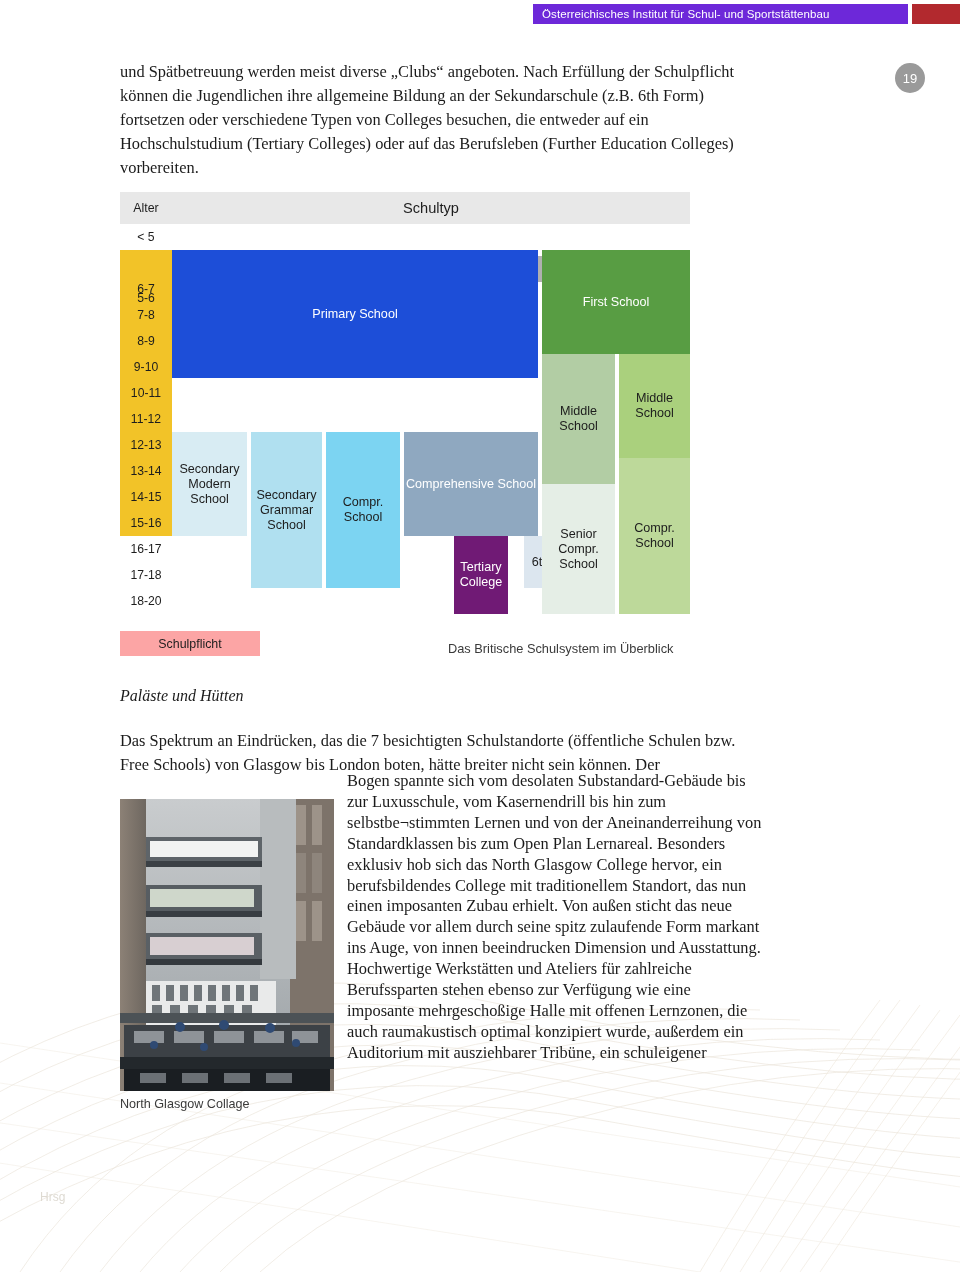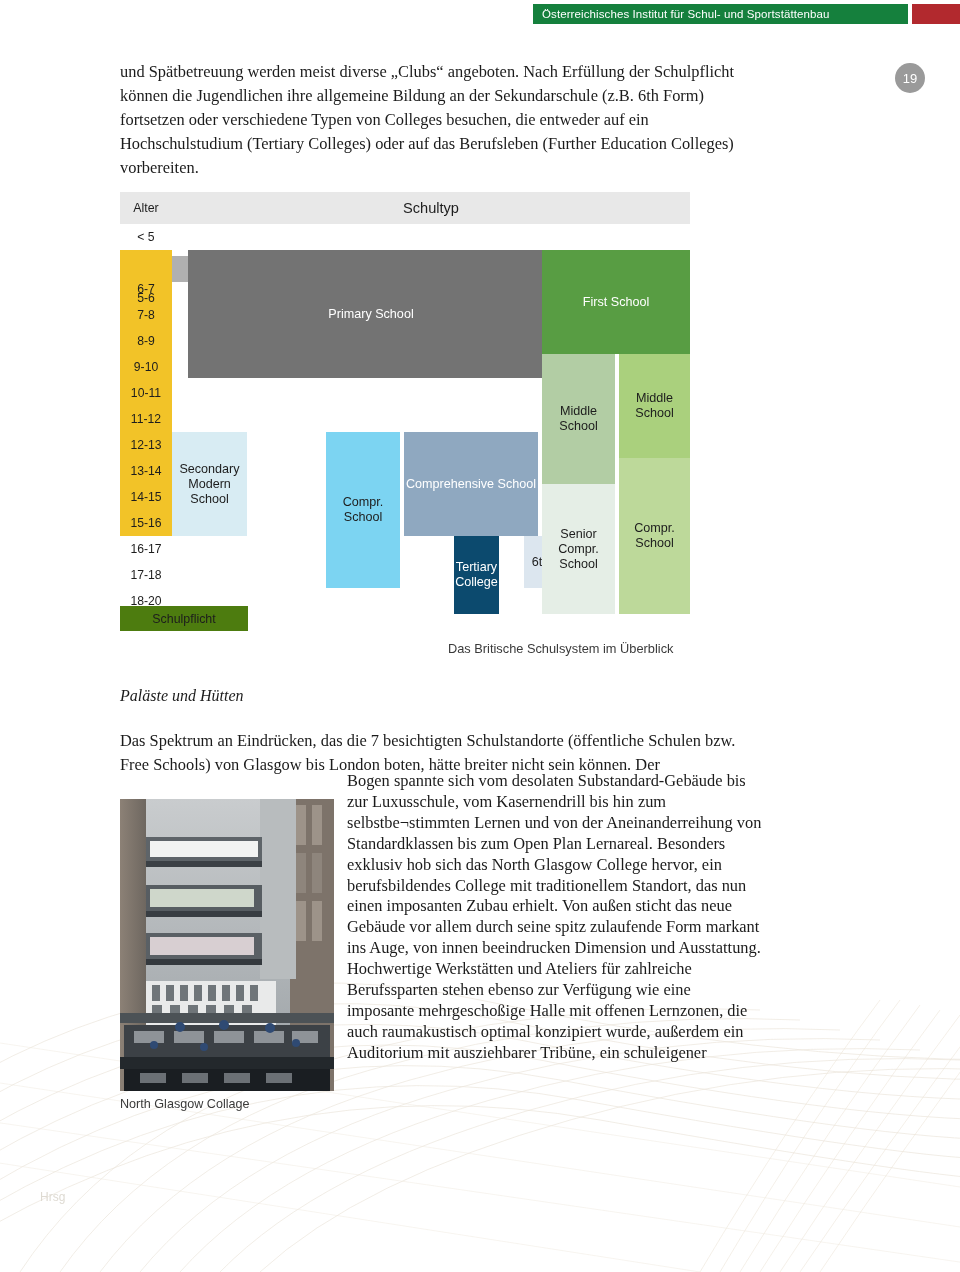--- a/index.html
+++ b/index.html
@@ -9,21 +9,21 @@
     background:#ffffff;
     font-family:"Liberation Serif", serif;
     overflow:hidden;
   }
   #watermark-top { position:absolute; left:0; top:0; width:960px; height:1272px; pointer-events:none; z-index:0; }
 
   
   #header-band { position:absolute; left:0; top:0; width:960px; height:26px; background:#ffffff; }
   #header-title-block {
     position:absolute; left:533px; top:4px; width:375px; height:20px;
-    background:#15803d; color:#ffffff;
+    background:#6d28d9; color:#ffffff;
     font-family:"Liberation Sans", sans-serif; font-size:11.5px;
     display:flex; align-items:center; padding-left:9px; letter-spacing:.1px;
   }
   #header-square-1 { position:absolute; left:912px; top:4px; width:48px; height:20px; background:#b2292e; }
 
   
   #page-badge {
     position:absolute; left:895px; top:63px; width:30px; height:30px; border-radius:50%;
     background:#9a9a9a; color:#ffffff;
     font-family:"Liberation Sans", sans-serif; font-size:13px;
@@ -94,22 +94,22 @@
   .blk {
     position:absolute;
     display:flex; align-items:center; justify-content:center;
     text-align:center;
     font-family:"Liberation Sans", sans-serif; font-size:12.6px;
     line-height:15px;
   }
 
   
   #legend-swatch {
-    position:absolute; left:120px; top:606px; width:128px; height:25px;
-    background:#4d7c0f;
+    position:absolute; left:120px; top:631px; width:140px; height:25px;
+    background:#fca5a5;
     display:flex; align-items:center; justify-content:center;
     font-family:"Liberation Sans", sans-serif; font-size:12.4px; color:#1d1d1d;
   }
   #chart-caption {
     position:absolute; left:448px; top:641px; width:330px;
     font-family:"Liberation Sans", sans-serif; font-size:12.8px; color:#3a3a3a;
   }
 
   #corner-mark {
     position:absolute; left:40px; top:1190px;
@@ -185,42 +185,45 @@
       <div class="age-cell" style="top: 260px;">14-15</div>
       <div class="age-cell" style="top: 286px;">15-16</div>
       <div class="age-cell" style="top: 312px;">16-17</div>
       <div class="age-cell" style="top: 338px;">17-18</div>
       <div class="age-cell" style="top: 364px;">18-20</div>
     </div>
   <div id="plot">
       <div class="blk" style="left: 0px; width: 518px; top: 0px; height: 26px; background: rgb(176, 176, 176); color: rgb(29, 29, 29); margin-top: 32px;">
         <span>Nursery</span>
       </div>
-      <div class="blk" style="left: 16px; width: 366px; top: 26px; height: 128px; background: #737373; color: rgb(255, 255, 255);">
+      <div class="blk" style="left: 0px; width: 366px; top: 26px; height: 128px; background: #1d4ed8; color: rgb(255, 255, 255);">
         <span>Primary School</span>
       </div>
       <div class="blk" style="left: 370px; width: 148px; top: 26px; height: 104px; background: rgb(88, 157, 67); color: rgb(255, 255, 255);">
         <span>First School</span>
       </div>
       <div class="blk" style="left: 370px; width: 73px; top: 130px; height: 130px; background: rgb(178, 205, 164); color: rgb(29, 29, 29);">
         <span>Middle School</span>
       </div>
       <div class="blk" style="left: 447px; width: 71px; top: 130px; height: 104px; background: rgb(170, 208, 125); color: rgb(29, 29, 29);">
         <span>Middle School</span>
       </div>
       <div class="blk" style="left: 0px; width: 75px; top: 208px; height: 104px; background: rgb(216, 236, 243); color: rgb(29, 29, 29);">
         <span>Secondary Modern School</span>
       </div>
+      <div class="blk" style="left: 79px; width: 71px; top: 208px; height: 156px; background: rgb(176, 224, 240); color: rgb(29, 29, 29);">
+        <span>Secondary Grammar School</span>
+      </div>
       <div class="blk" style="left: 154px; width: 74px; top: 208px; height: 156px; background: rgb(124, 212, 242); color: rgb(29, 29, 29);">
         <span>Compr. School</span>
       </div>
       <div class="blk" style="left: 232px; width: 134px; top: 208px; height: 104px; background: rgb(143, 168, 192); color: rgb(255, 255, 255);">
         <span>Comprehensive School</span>
       </div>
-      <div class="blk" style="left: 282px; width: 45px; top: 312px; height: 78px; background: #0c4a6e; color: rgb(255, 255, 255);">
+      <div class="blk" style="left: 282px; width: 54px; top: 312px; height: 78px; background: #701a75; color: rgb(255, 255, 255);">
         <span>Tertiary College</span>
       </div>
       <div class="blk" style="left: 352px; width: 66px; top: 312px; height: 52px; background: rgb(220, 230, 239); color: rgb(29, 29, 29);">
         <span>6th Form</span>
       </div>
       <div class="blk" style="left: 370px; width: 73px; top: 260px; height: 130px; background: rgb(229, 238, 230); color: rgb(29, 29, 29);">
         <span>Senior Compr. School</span>
       </div>
       <div class="blk" style="left: 447px; width: 71px; top: 234px; height: 156px; background: rgb(189, 217, 154); color: rgb(29, 29, 29);">
         <span>Compr. School</span>

